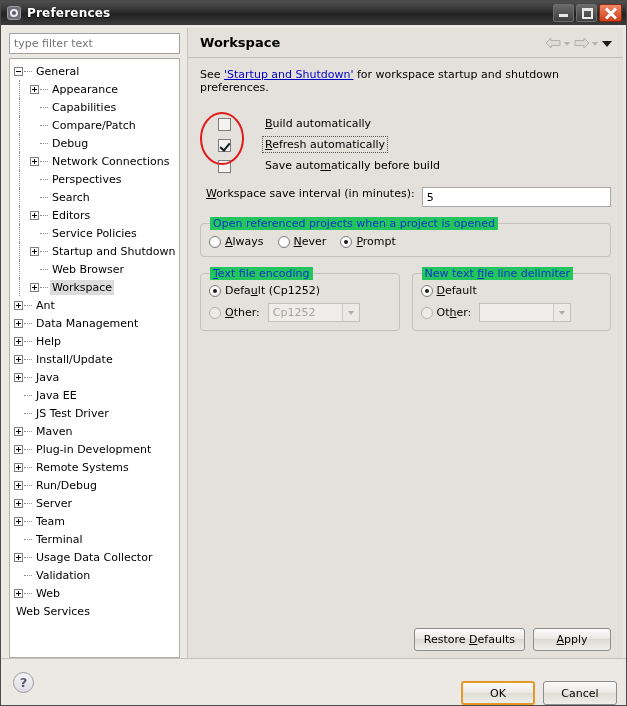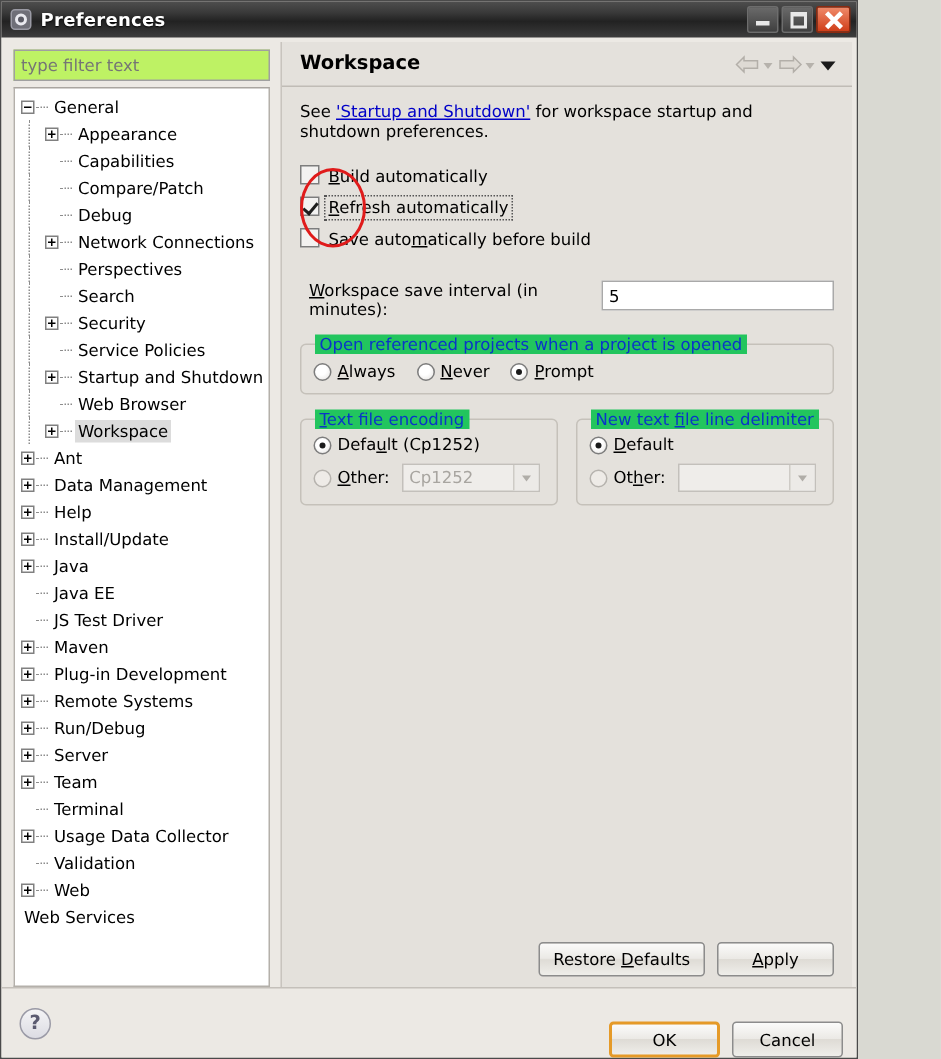--- a/index.html
+++ b/index.html
@@ -8,21 +8,21 @@
     width: 627px; height: 706px;
     font-family: "DejaVu Sans", "Liberation Sans", sans-serif;
     font-size: 11px;
     background: #d9d9d2;
     overflow: hidden;
   }
 
   
   #window {
     position: absolute; left: 0; top: 0;
-    width: 572px; height: 706px;
+    width: 627px; height: 706px;
     background: #ece9e4;
     border: 1px solid #4a4a4a;
     display: flex; flex-direction: column;
   }
 
   
   #titlebar {
     height: 24px; flex: 0 0 24px;
     background: linear-gradient(to bottom, #4e4e4e 0%, #3a3a3a 30%, #222222 55%, #3c3c3c 100%);
     display: flex; align-items: center;
@@ -97,21 +97,21 @@
 
   
   #left-pane {
     width: 180px; flex: 0 0 180px;
     display: flex; flex-direction: column;
     padding: 5px 4px 0 5px;
   }
   #filter-input {
     height: 21px; flex: 0 0 21px;
     border: 1px solid #a0a0a0;
-    background: #bef264;
+    background: #ffffff;
     font-family: "DejaVu Sans", "Liberation Sans", sans-serif;
     font-size: 11px;
     color: #808080;
     padding: 0 4px;
     line-height: 19px;
     outline: none;
   }
   #tree-scroll {
     flex: 1;
     margin-top: 4px;
@@ -215,23 +215,24 @@
     position: relative;
     overflow: hidden;
   }
   .hint-line { font-size: 11px; color: #000; margin-bottom: 16px; }
   .hint-link {
     color: #0000c8; text-decoration: underline; cursor: pointer;
   }
 
   
   .checkrow {
-    display: flex; align-items: flex-start;
+    display: flex; align-items: flex-end;
     height: 21px;
-    margin-left: 0;
+    margin-left: 18px;
+    gap: 28px;
   }
   .cbox {
     width: 13px; height: 13px; flex: 0 0 13px;
     border: 1px solid #7d7d7d;
     background: #f3f2f1;
     position: relative;
     margin-right: 4px;
   }
   .cbox.checked::after {
     content: "";
@@ -471,21 +472,21 @@
             <span class="indent" style="width: 16px; flex: 0 0 16px;"></span>
             <span class="twisty-spacer"></span>
             <span class="dots"></span>
             <span class="tree-label">Search</span>
           </div>
           <div class="tree-item">
             <div class="vline" style="left: 9px;"></div>
             <span class="indent" style="width: 16px; flex: 0 0 16px;"></span>
             <span class="twisty plus"></span>
             <span class="dots"></span>
-            <span class="tree-label">Security</span>
+            <span class="tree-label">Editors</span>
           </div>
           <div class="tree-item">
             <div class="vline" style="left: 9px;"></div>
             <span class="indent" style="width: 16px; flex: 0 0 16px;"></span>
             <span class="twisty-spacer"></span>
             <span class="dots"></span>
             <span class="tree-label">Service Policies</span>
           </div>
           <div class="tree-item">
             <div class="vline" style="left: 9px;"></div>

